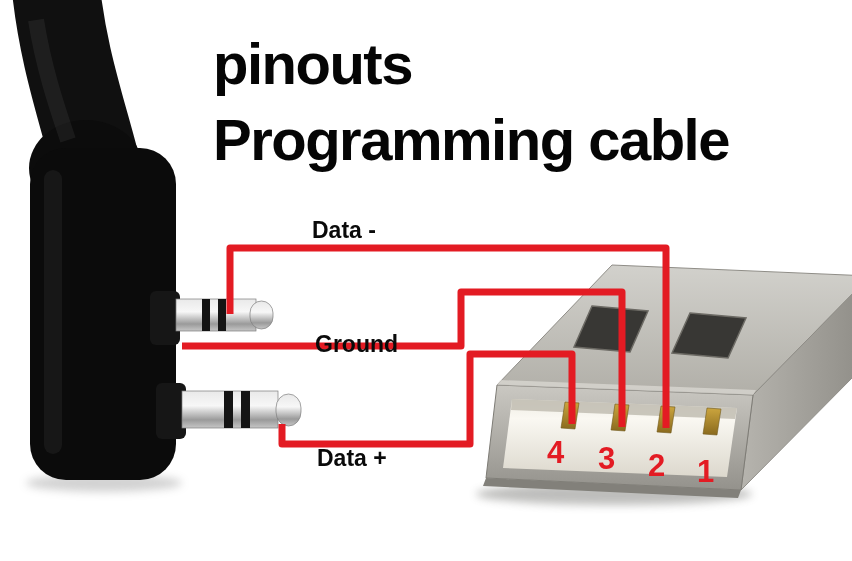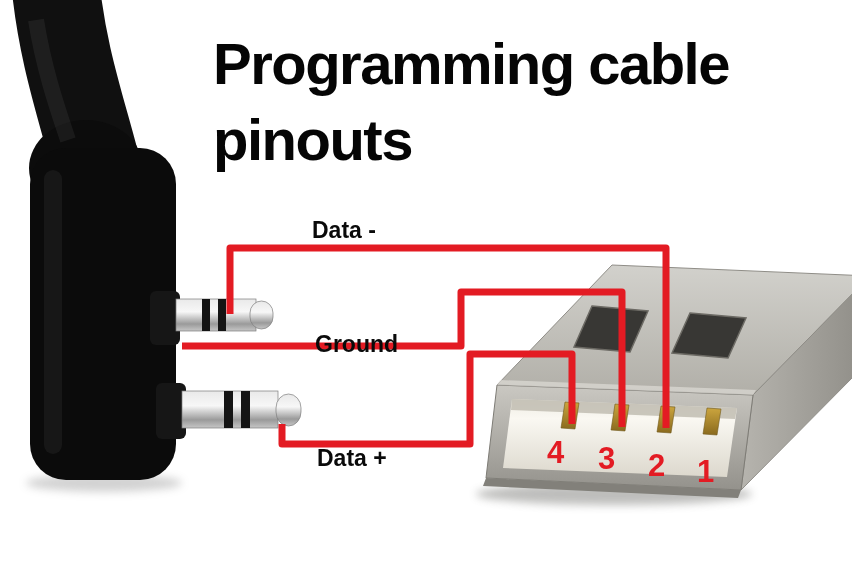--- a/index.html
+++ b/index.html
@@ -118,17 +118,17 @@
       <polyline points="182,346 461,346 461,292 622,292 622,427" stroke="#e31b23" stroke-width="7"></polyline>
       <polyline points="282,424 282,444 470,444 470,354 572,354 572,424" stroke="#e31b23" stroke-width="7"></polyline>
     </g>
 
     <text class="wire-label" x="312" y="238">Data -</text>
     <text class="wire-label" x="315" y="352">Ground</text>
     <text class="wire-label" x="317" y="466">Data +</text>
   </svg>
 
   <div class="title">
+    <div>pinouts</div>
     <div>Programming cable</div>
-    <div>pinouts</div>
   </div>
 
 </div>
 
 </body></html>

